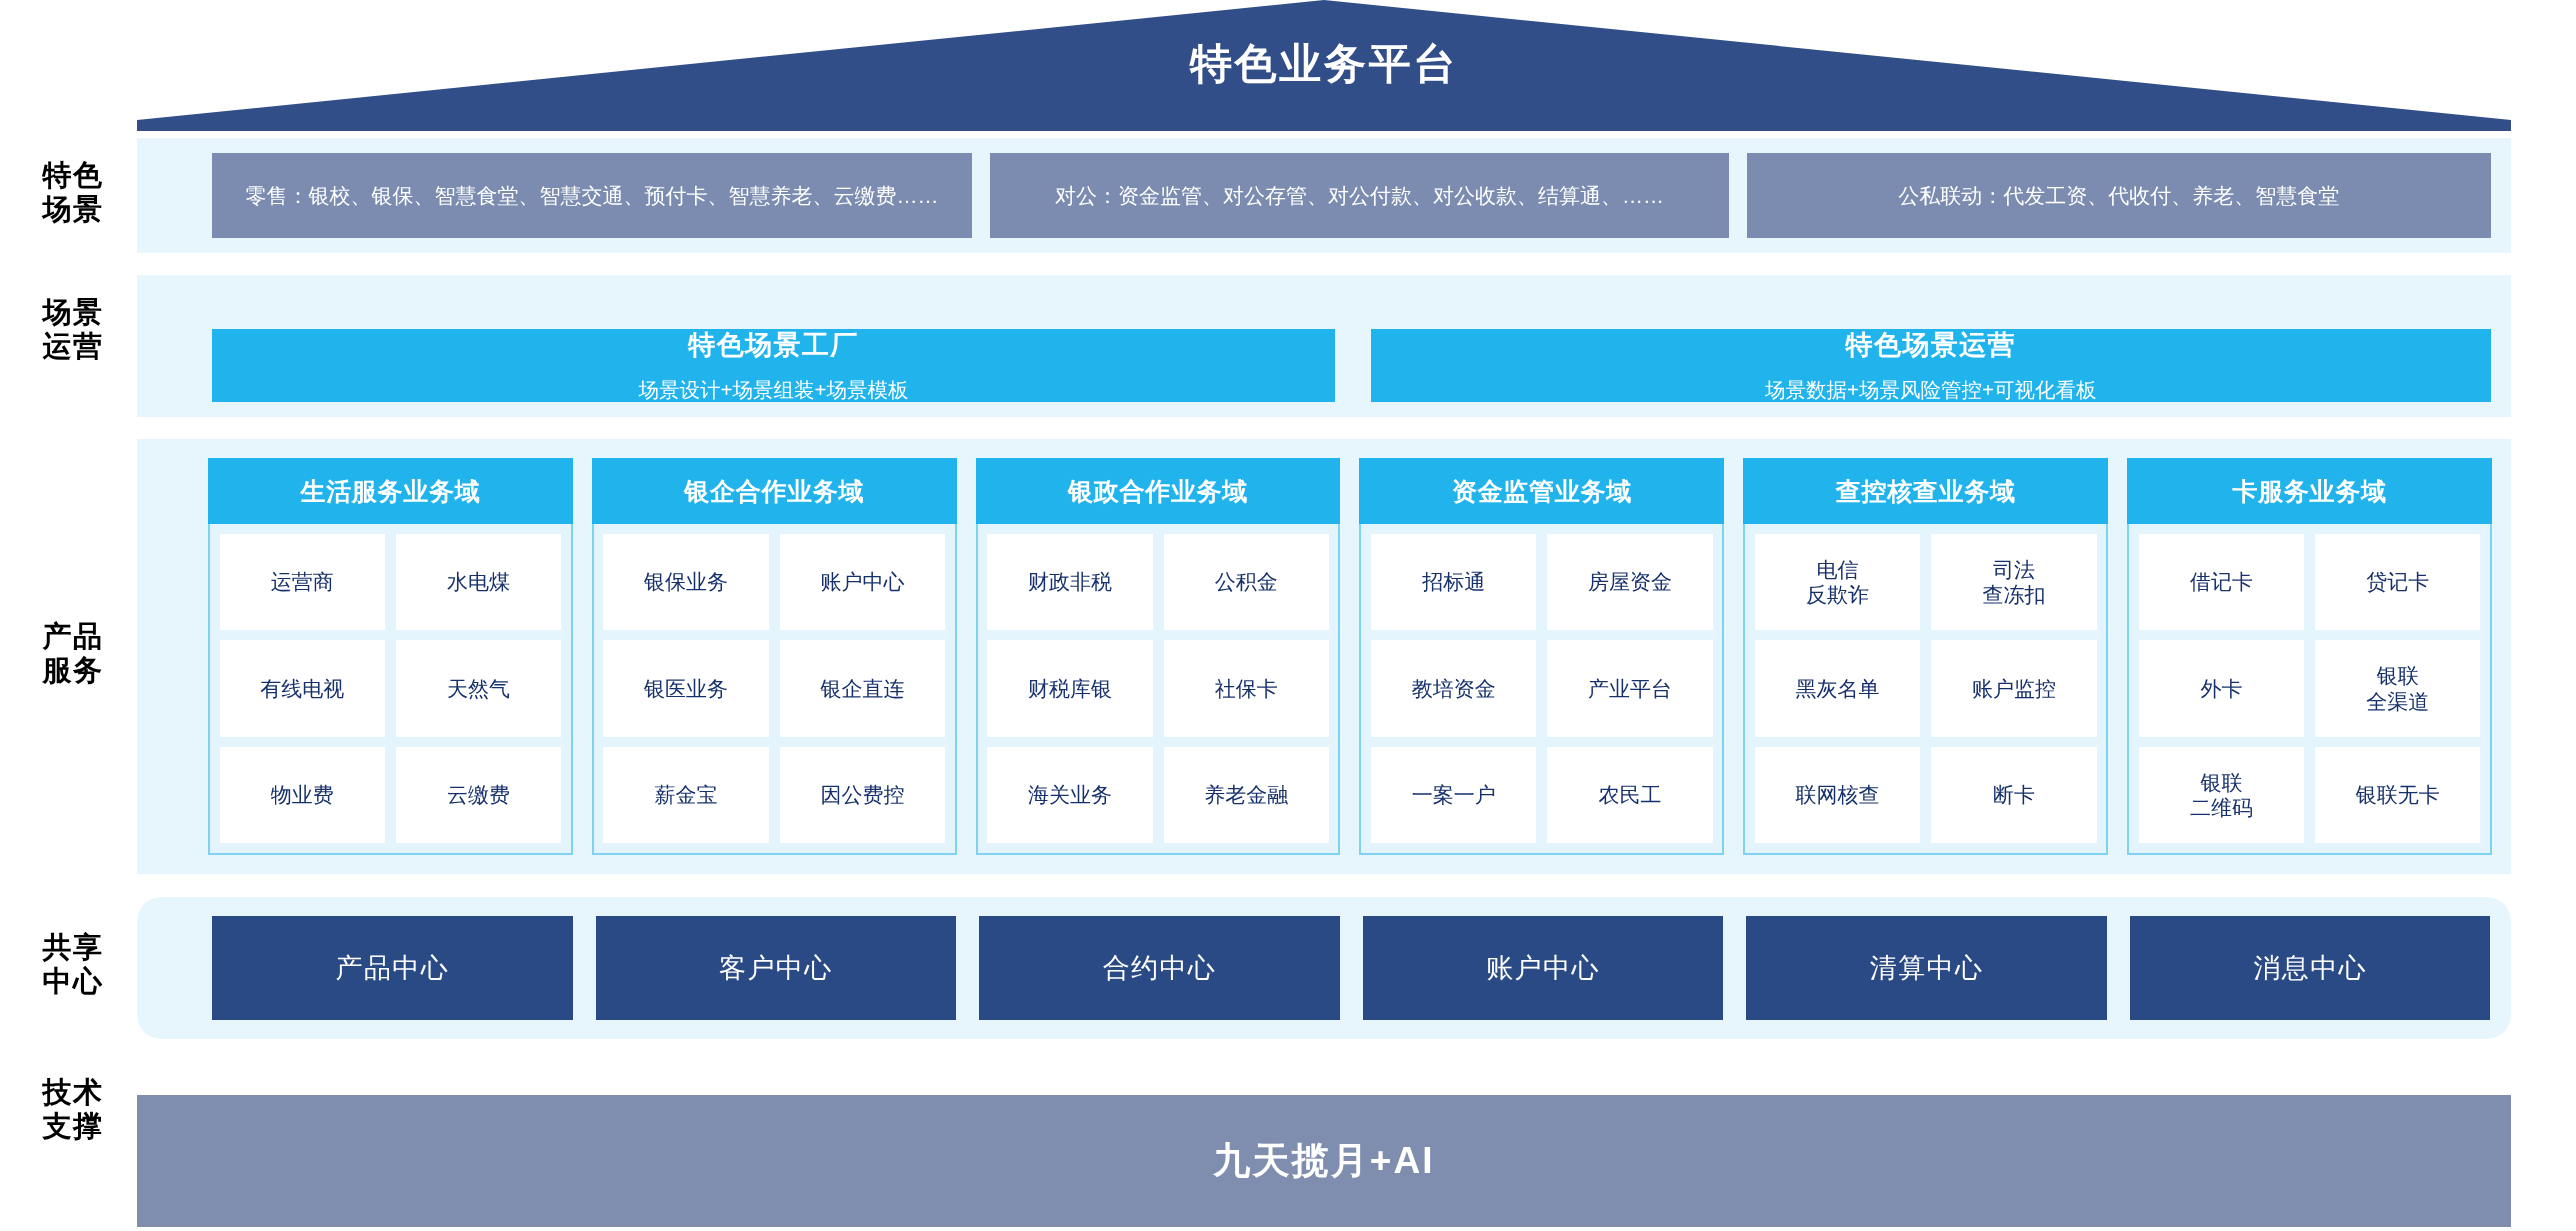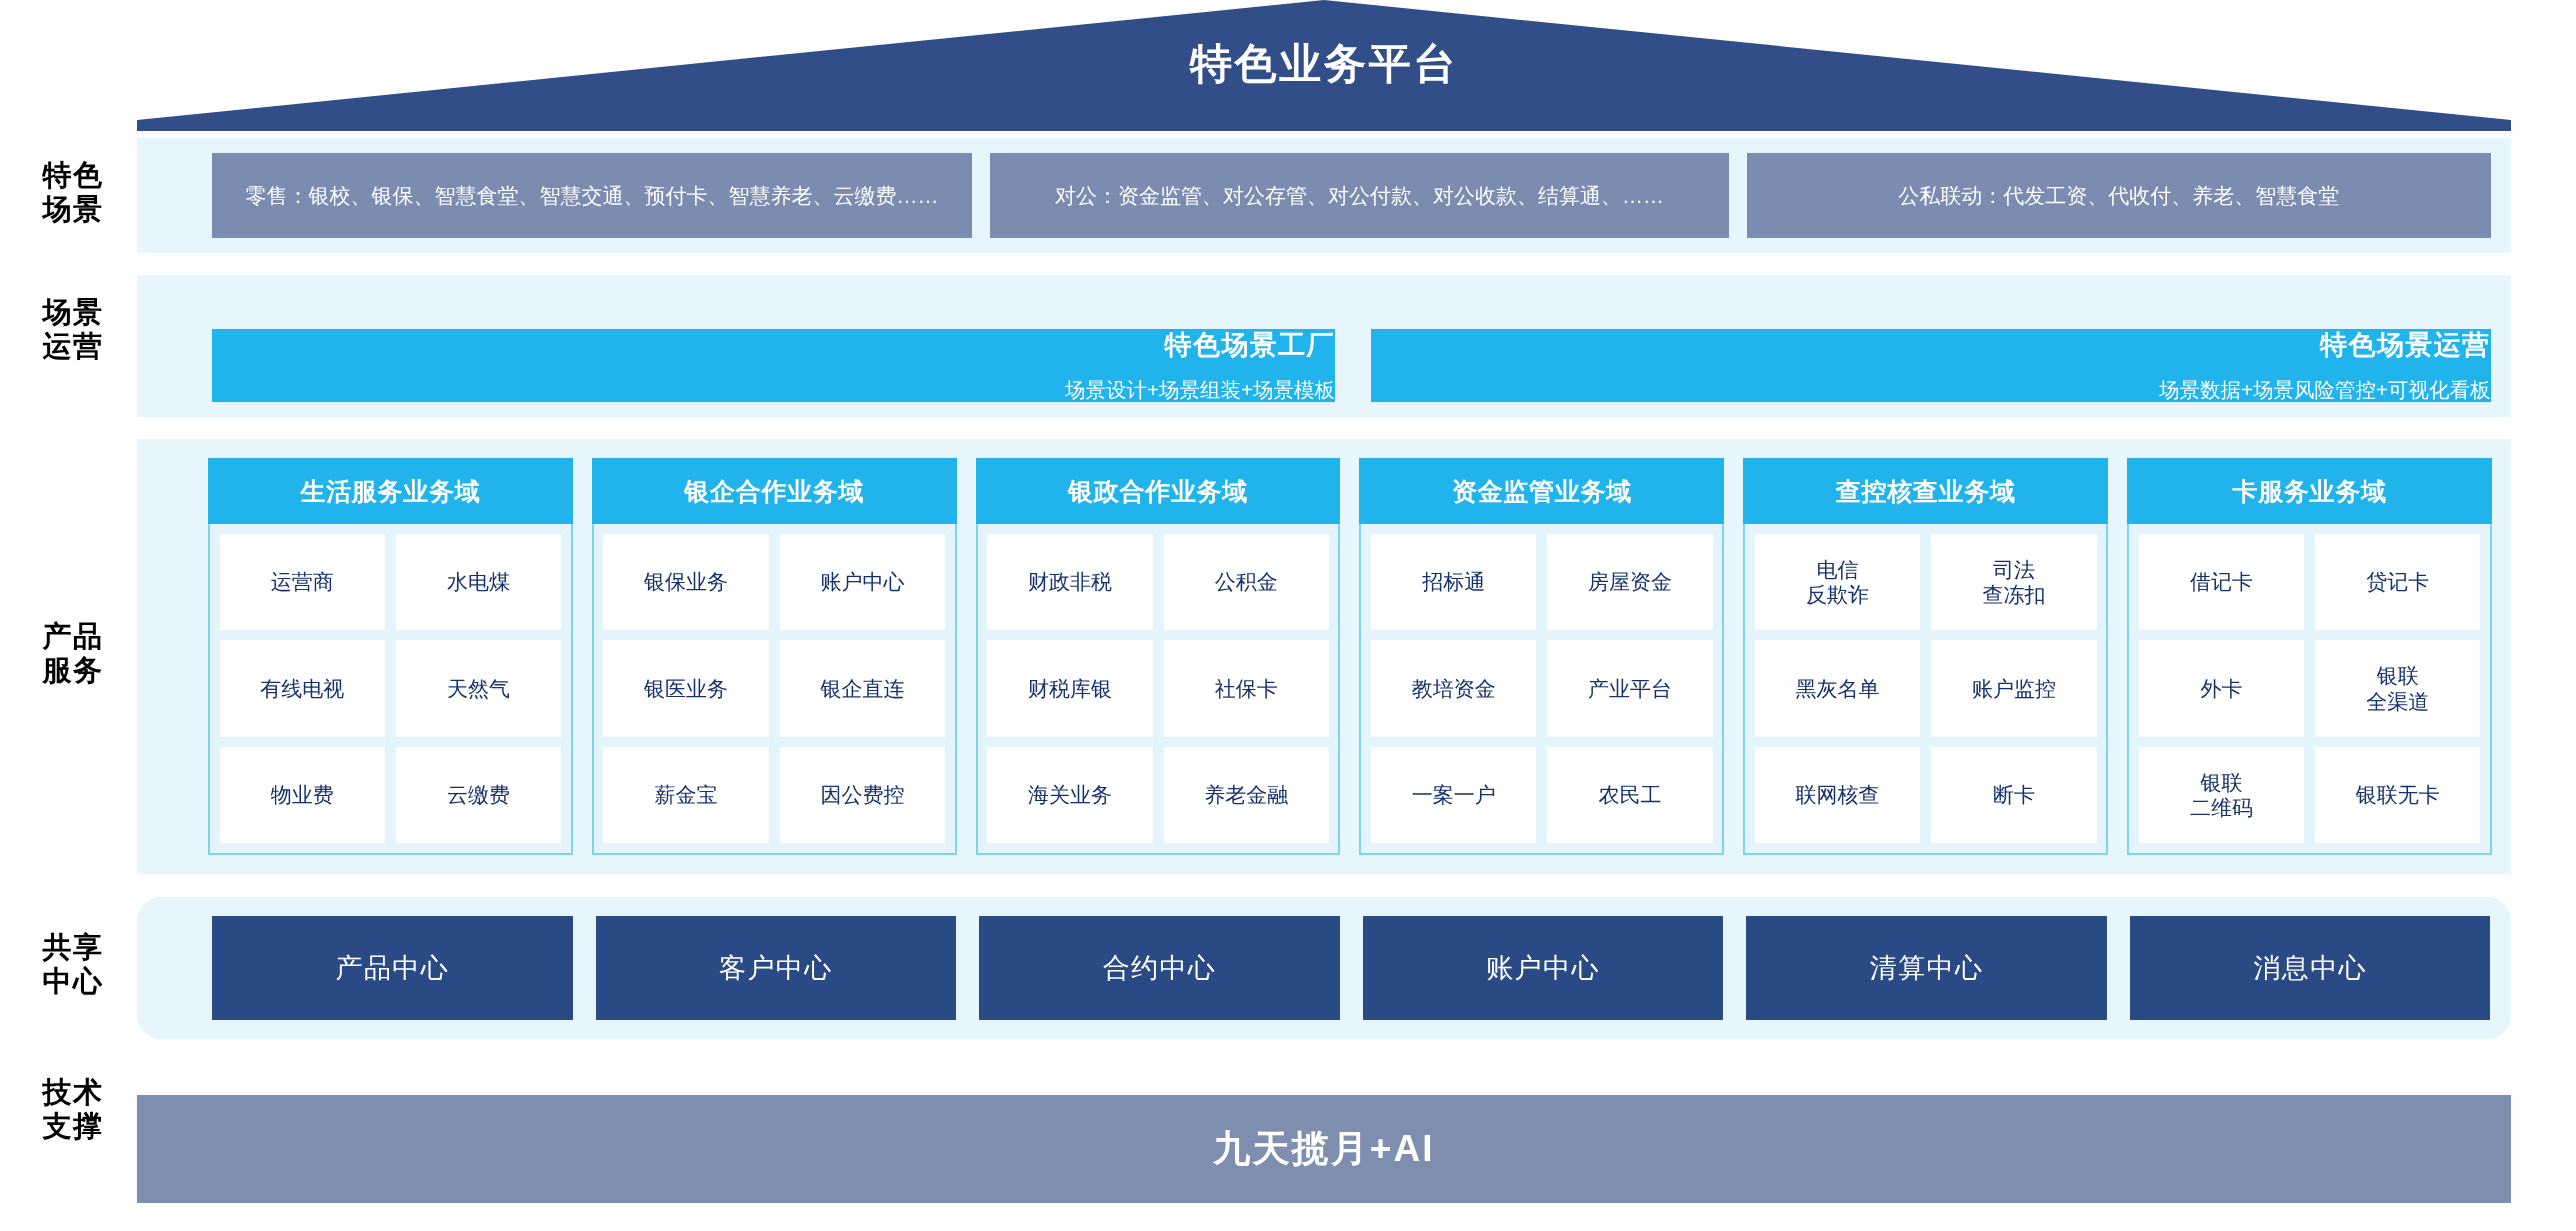--- a/index.html
+++ b/index.html
@@ -99,21 +99,21 @@
     top: 15px;
     bottom: 15px;
     display: flex;
     gap: 36px;
   }
   .ops-box {
     background: #21b4ec;
     color: #ffffff;
     display: flex;
     flex-direction: column;
-    align-items: flex-end;
+    align-items: center;
     justify-content: center;
     gap: 12.3px;
     text-align: center;
     margin-top: 39px;
   }
   .ops-box.left { flex: 0 0 1123px; }
   .ops-box.right { flex: 1 1 auto; }
   .ops-title { font-size: 27px; font-weight: bold; letter-spacing: 1.4px; }
   .ops-sub { font-size: 20.5px; }
 
@@ -197,21 +197,21 @@
     letter-spacing: 1.4px;
     display: flex;
     align-items: center;
     justify-content: center;
     text-align: center;
   }
 
   
   #band-tech {
     top: 1095px;
-    height: 108px;
+    height: 132px;
     background: #7f8dae;
     display: flex;
     align-items: center;
     justify-content: center;
   }
   .tech-title {
     color: #ffffff;
     font-size: 37px;
     font-weight: bold;
     letter-spacing: 2.1px;

